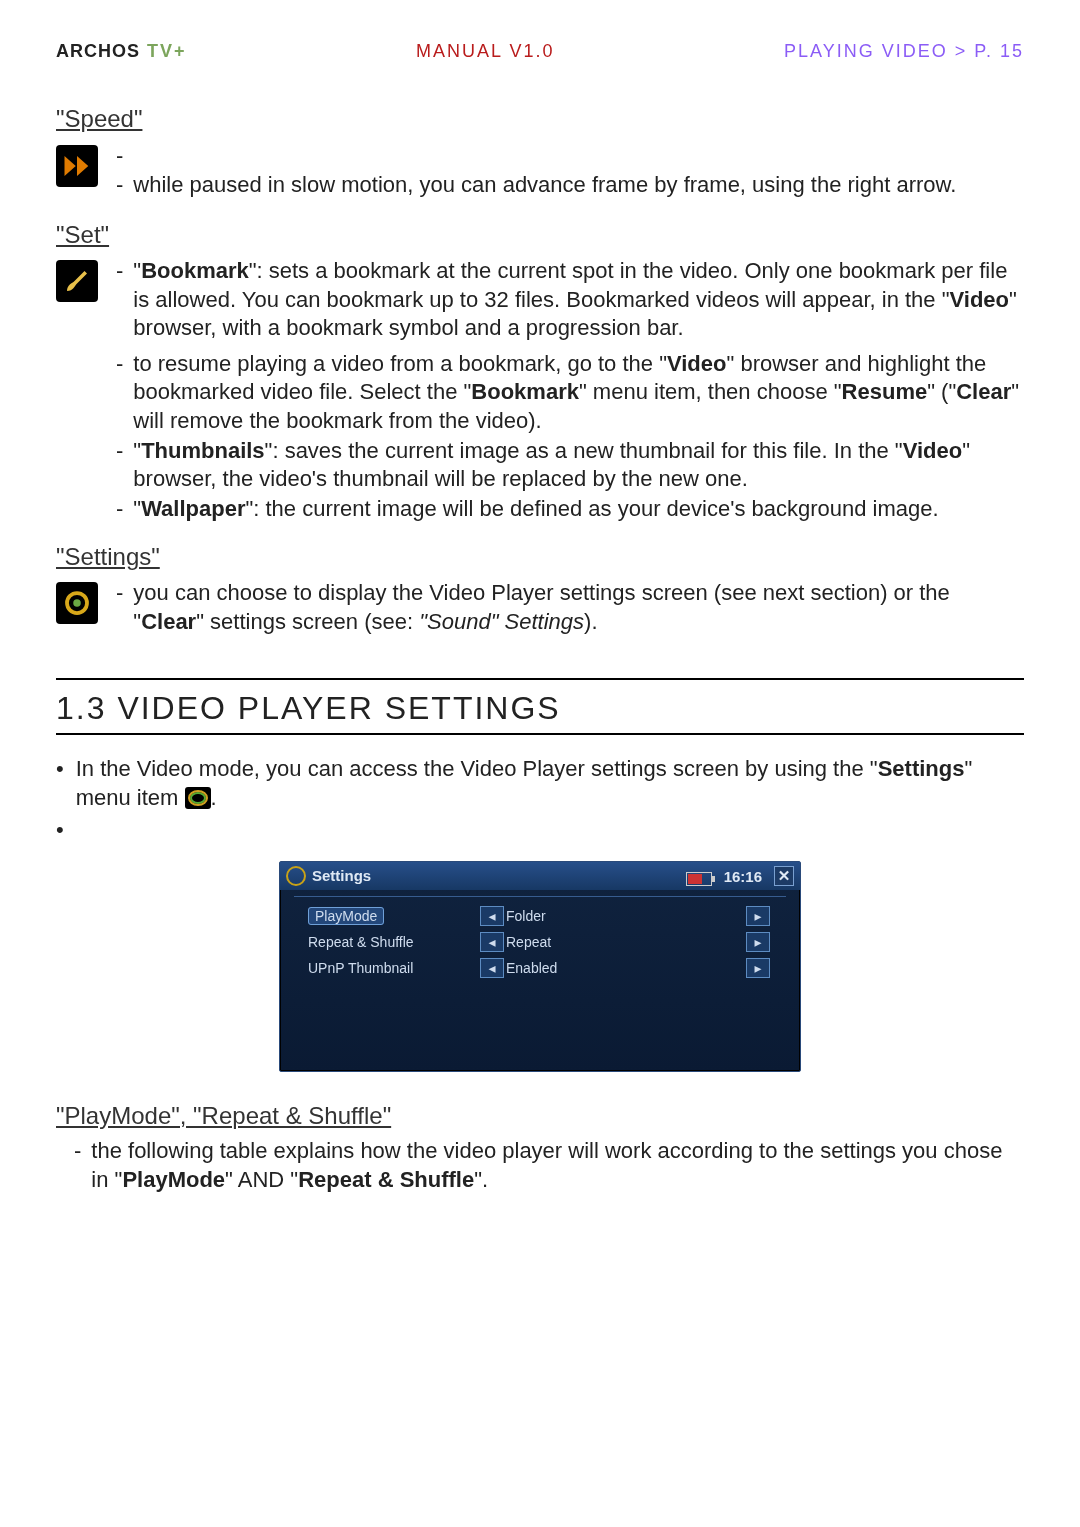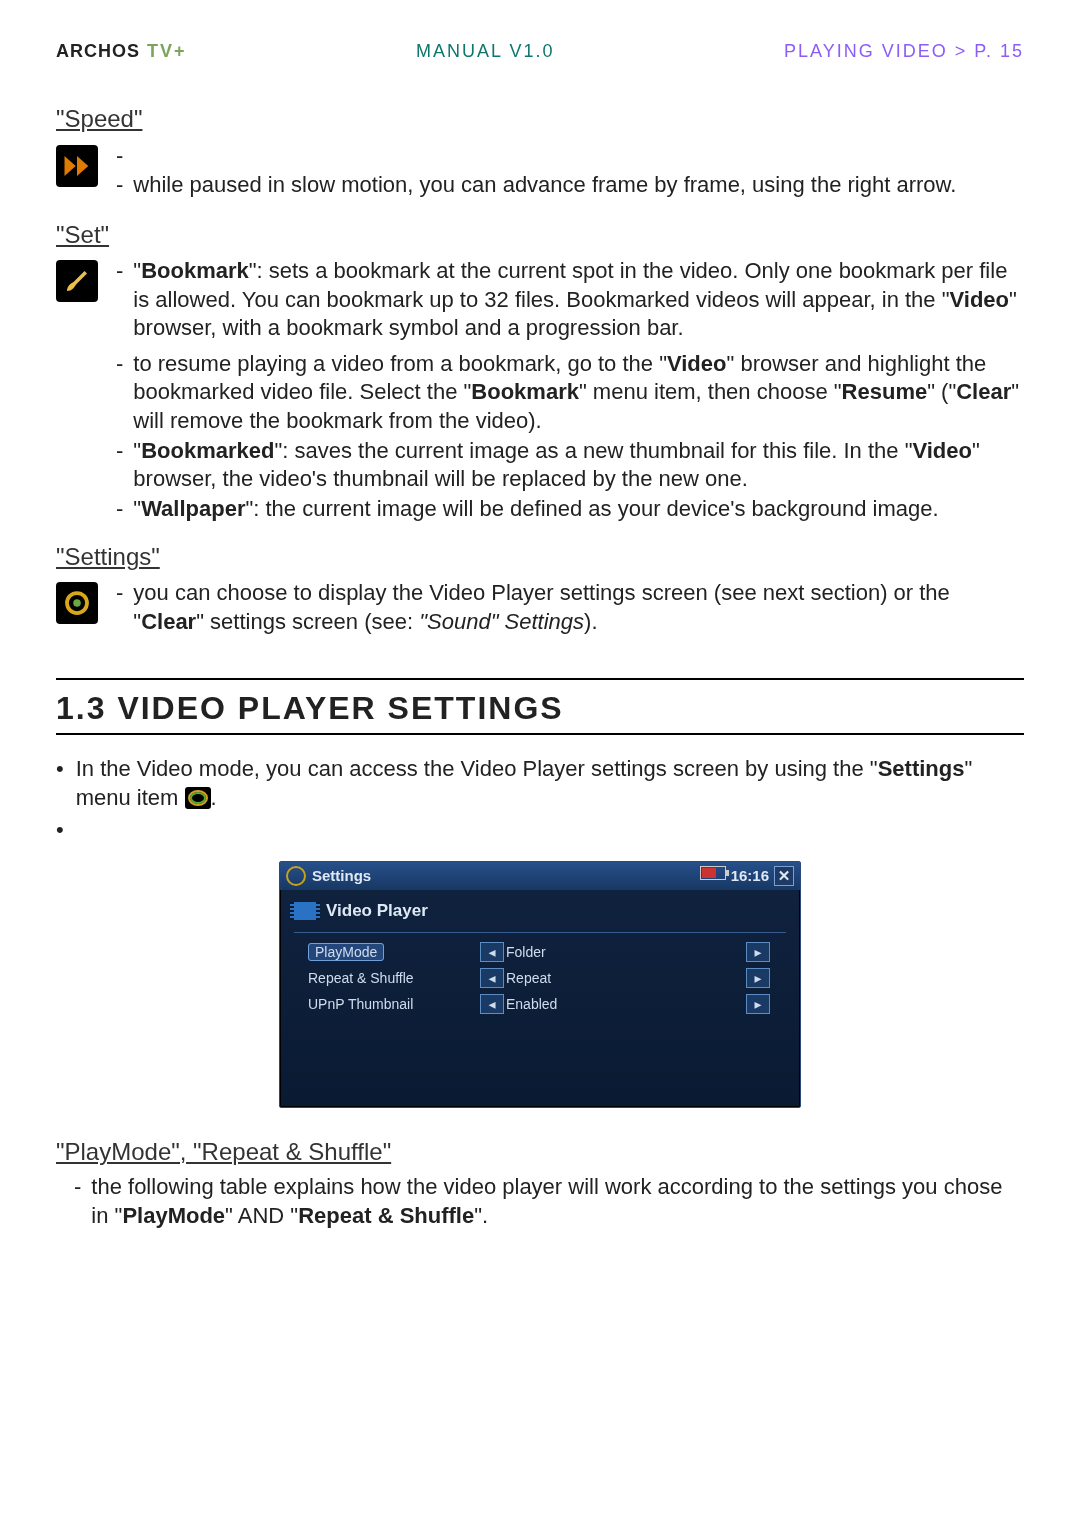--- a/index.html
+++ b/index.html
@@ -18,21 +18,21 @@
     justify-content: space-between;
     align-items: baseline;
     font-size: 18px;
     color: #777;
     letter-spacing: 2px;
     margin-bottom: 40px;
   }
   .hdr .left { color:#999; }
   .hdr .left .brand { color:#222; font-weight:bold; letter-spacing:1px; }
   .hdr .left .tv { color: #7ca55c; font-weight:bold;}
-  .hdr .center { color:#0f766e;}
+  .hdr .center { color:#b91c1c;}
   .hdr .right { color:#8b5cf6;}
   .hdr .right .crumb { }
   .section-label {
     text-decoration: underline;
     font-size: 24px;
     margin: 18px 0 6px 0;
     color:#333;
   }
   .icon-row {
     display:flex;
@@ -61,21 +61,21 @@
   .inset-bullets {
     margin-left: 60px;
   }
   .h2 {
     font-size: 32px;
     letter-spacing: 2px;
     border-top: 2px solid #000;
     border-bottom: 2px solid #000;
     padding: 8px 0 4px 0;
     margin: 40px 0 20px 0;
-    font-weight: 700;
+    font-weight: 400;
   }
   .dot-list .li { display:flex; gap:12px; margin:4px 0;}
   .dot-list .dot { flex:0 0 auto;}
   .inline-icon {
     display:inline-block;
     width:26px;height:22px;
     background:#000;
     border-radius:3px;
     vertical-align:-4px;
     position:relative;
@@ -97,21 +97,21 @@
     border-radius:2px;
     box-shadow: 0 0 0 1px #000 inset;
   }
   .shot .titlebar {
     display:flex; align-items:center; justify-content:space-between;
     background: linear-gradient(#274f8a,#173864);
     padding:4px 6px;
     font-weight:bold;
   }
   .shot .titlebar .tleft { display:flex; align-items:center; gap:6px;}
-  .shot .titlebar .tright { display:flex; align-items:flex-start; gap:5px;}
+  .shot .titlebar .tright { display:flex; align-items:flex-end; gap:12px;}
   .tiny-gear{width:16px;height:16px;border:2px solid #c9a217;border-radius:50%;}
   .battery{width:24px;height:12px;border:1px solid #ccc;position:relative;}
   .battery::before{content:"";position:absolute;right:-4px;top:3px;width:3px;height:6px;background:#ccc;}
   .battery::after{content:"";position:absolute;left:1px;top:1px;width:14px;height:10px;background:#c33;}
   .xbtn{width:18px;height:18px;border:1px solid #7aa0d0;display:flex;align-items:center;justify-content:center;background:#1d3b66;}
   .shot .subhead{
     display:flex;align-items:center;gap:10px;
     padding:10px 14px 4px 14px;font-weight:bold;font-size:17px;
   }
   .film-ic{width:22px;height:18px;background:#2a73c4;position:relative;}
@@ -178,21 +178,21 @@
 <div class="bullets inset-bullets">
   <div class="li">
       <span class="dash">-</span>
     <span>
       <span>to resume playing a video from a bookmark, go to the "</span><b>Video</b><span>" browser and highlight the bookmarked video file. Select the "</span><b>Bookmark</b><span>" menu item, then choose "</span><b>Resume</b><span>" ("</span><b>Clear</b><span>" will remove the bookmark from the video).</span>
     </span>
   </div>
   <div class="li">
       <span class="dash">-</span>
     <span>
-      <span>"</span><b>Bookmarked</b><span>": saves the current image as a new thumbnail for this file. In the "</span><b>Video</b><span>" browser, the video's thumbnail will be replaced by the new one.</span>
+      <span>"</span><b>Thumbnails</b><span>": saves the current image as a new thumbnail for this file. In the "</span><b>Video</b><span>" browser, the video's thumbnail will be replaced by the new one.</span>
     </span>
   </div>
   <div class="li">
       <span class="dash">-</span>
     <span>
       <span>"</span><b>Wallpaper</b><span>": the current image will be defined as your device's background image.</span>
     </span>
   </div>
 </div>
 
@@ -233,24 +233,20 @@
     <span class="tleft">
       <span class="tiny-gear"></span>
       <span>Settings</span>
     </span>
     <span class="tright">
       <span class="battery"></span>
       <span>16:16</span>
       <span class="xbtn">✕</span>
     </span>
   </div>
-  <div class="subhead">
-    <span class="film-ic"></span>
-    <span>Video Player</span>
-  </div>
   <hr>
   <div class="row sel">
     <span class="lbl"><span>PlayMode</span></span>
     <span class="arrow">◂</span>
     <span class="val">Folder</span>
     <span class="arrow">▸</span>
   </div>
   <div class="row">
     <span class="lbl"><span>Repeat &amp; Shuffle</span></span>
     <span class="arrow">◂</span>

